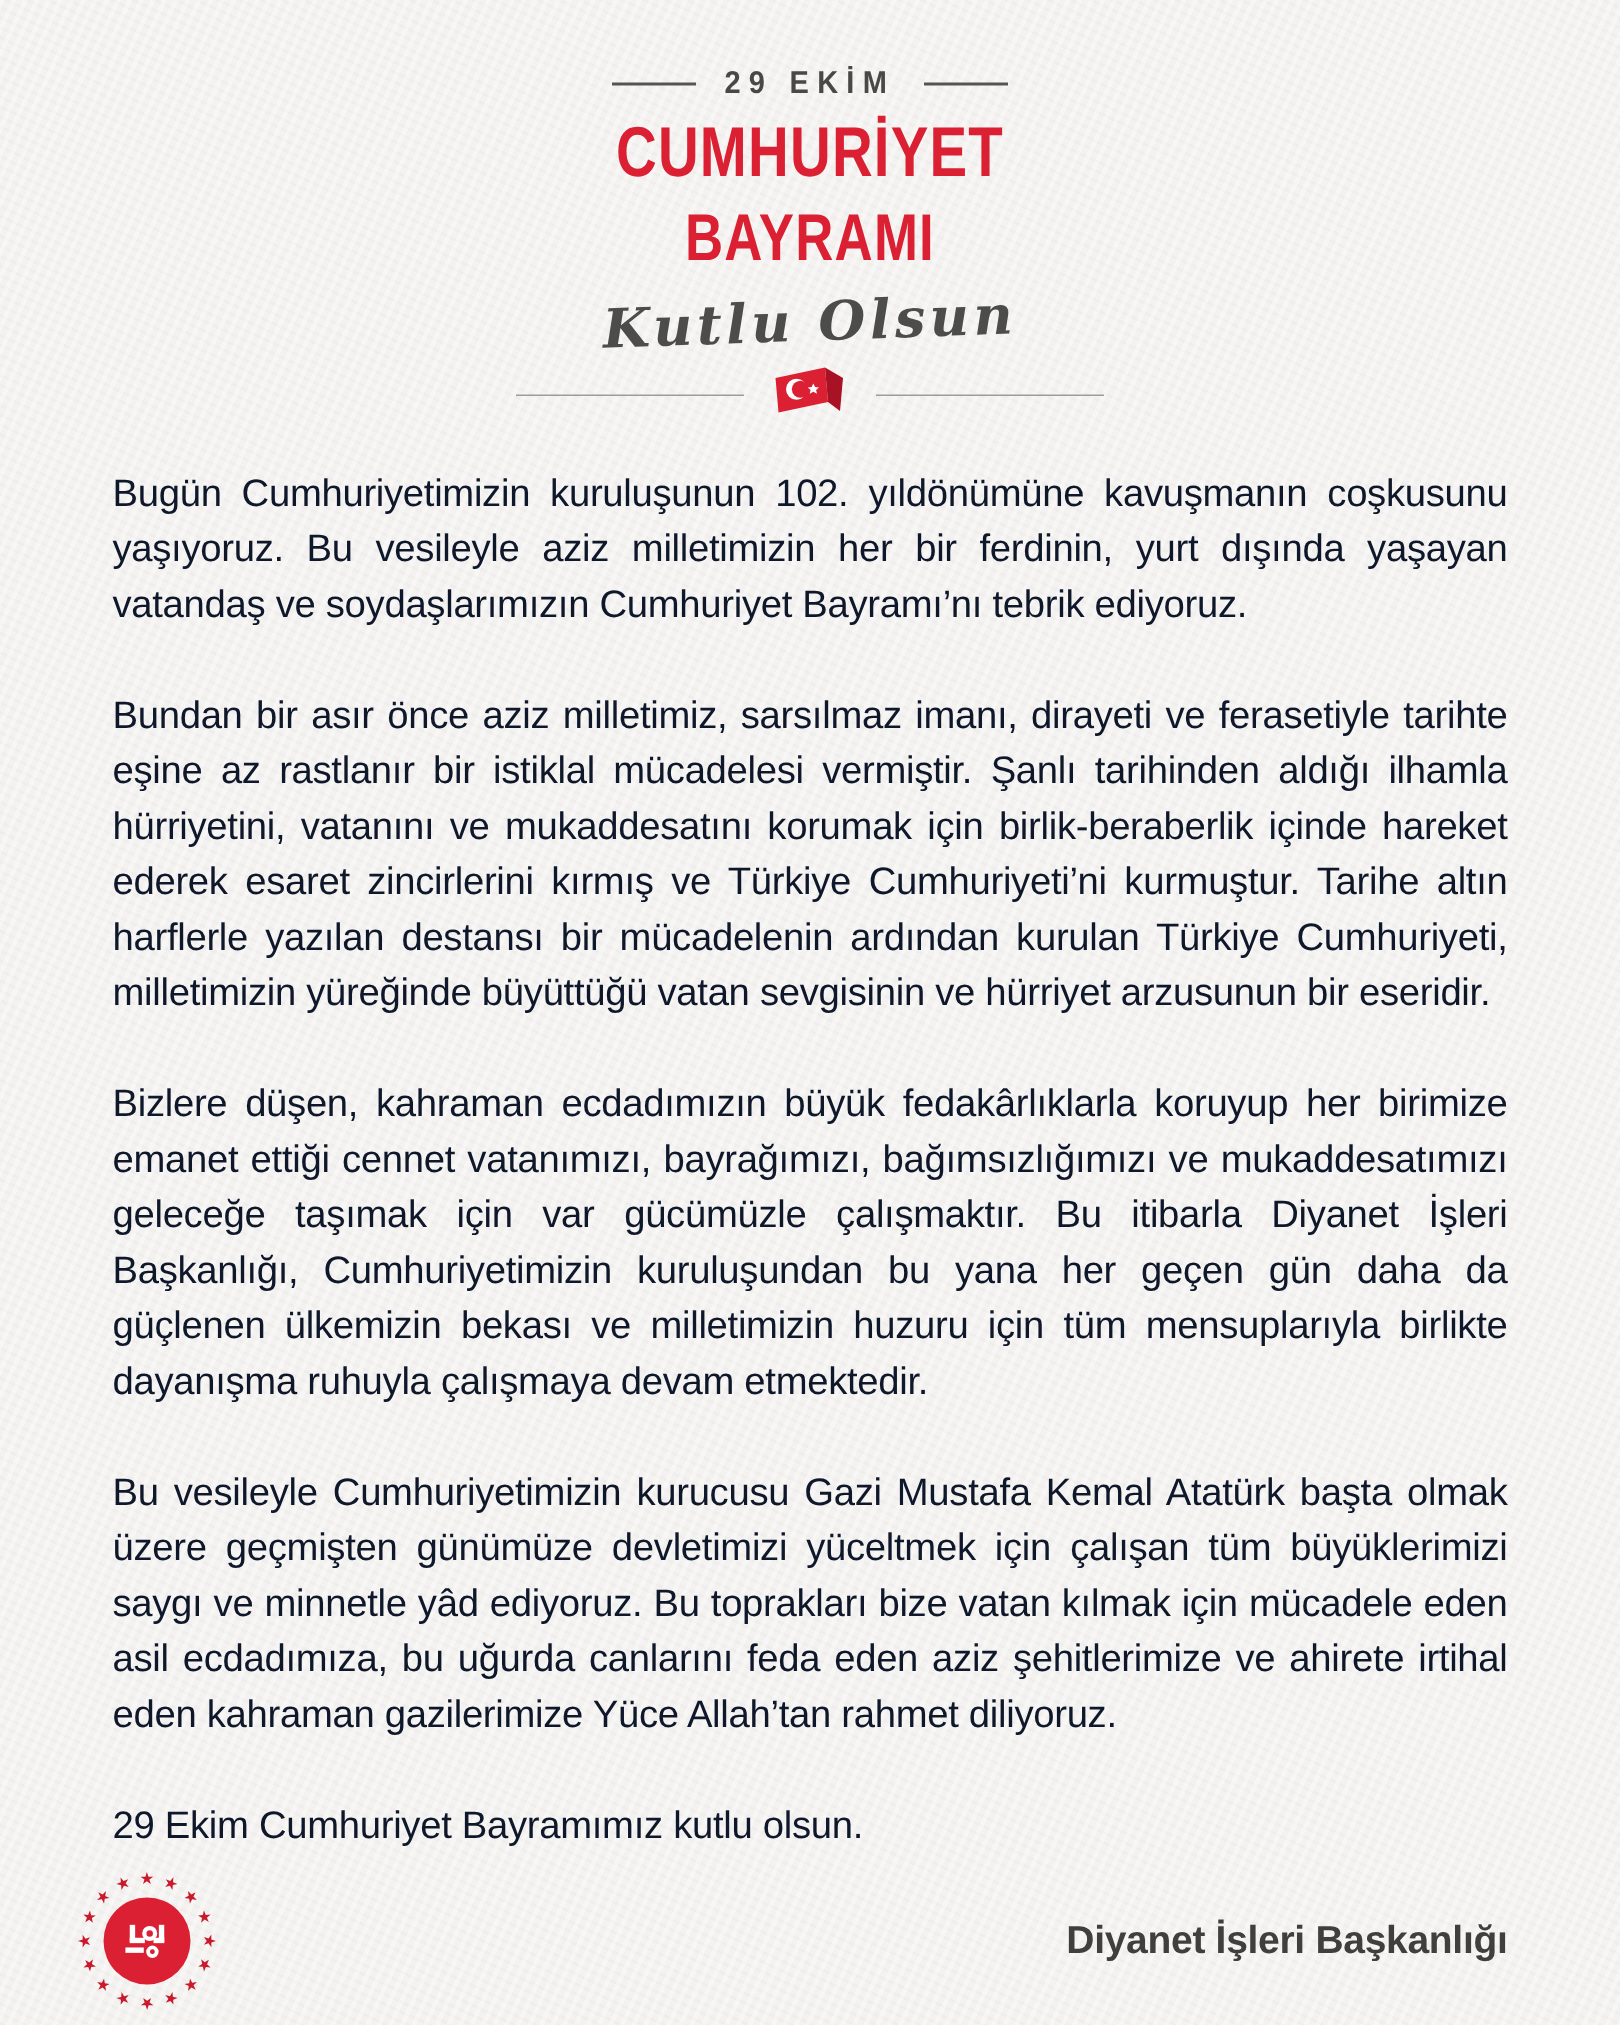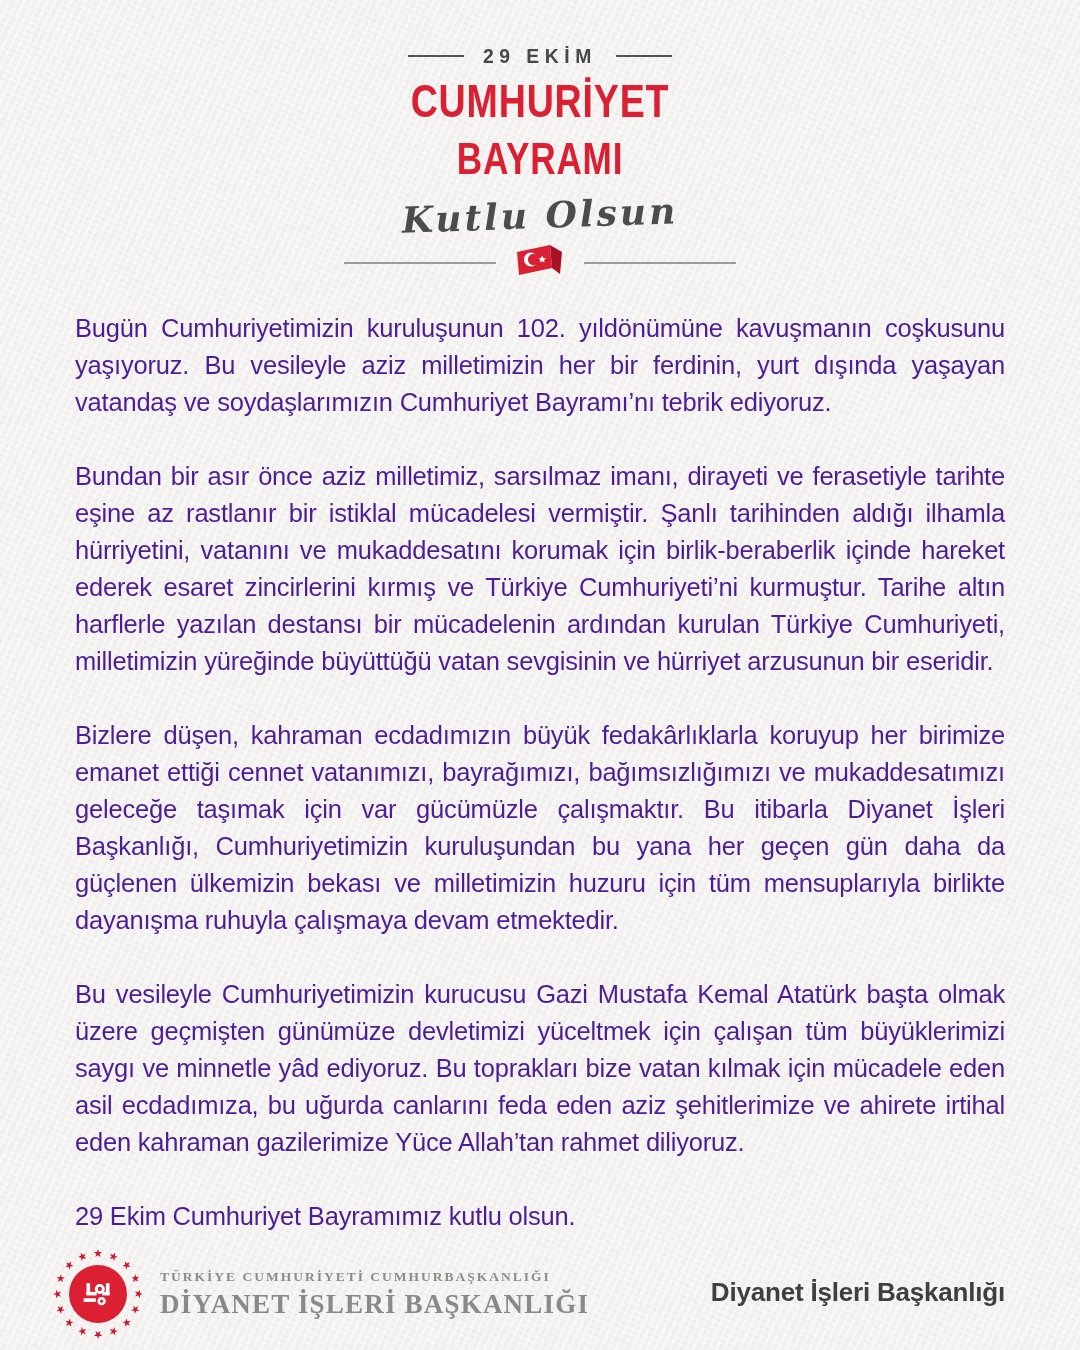--- a/index.html
+++ b/index.html
@@ -39,21 +39,21 @@
     font-size:36px;color:#4c4c4b;margin-top:13px;letter-spacing:3px;
     transform:rotate(-2deg);
   }
   .flag-row{display:flex;align-items:center;justify-content:center;gap:18px;margin-top:8px;}
   .flag-row .rule{width:152px;height:1.5px;background:#9d9c99;}
 
   
   .content{
     margin:28px 75px 0 75px;
     font-size:25.5px;line-height:37px;font-weight:500;
-    text-align:justify;color:#4c1d95;letter-spacing:-0.2px;
+    text-align:justify;color:#0f172a;letter-spacing:-0.2px;
   }
   .content p{margin:0 0 37px 0;}
   .content p.closing{text-align:left;margin-bottom:0;}
   .signature{
     margin:42px 75px 0 75px;text-align:right;
     font-size:26px;font-weight:700;color:#403f3e;letter-spacing:-0.2px;
   }
 
   
   .footer{
@@ -151,20 +151,16 @@
               <rect x="16" y="29" width="14" height="5"></rect>
               <rect x="43" y="17" width="5" height="16"></rect>
               <rect x="38" y="29" width="10" height="5"></rect>
               <rect x="12" y="38" width="17" height="5"></rect>
             </g>
             <circle cx="34.5" cy="25" r="5" fill="none" stroke="#ffffff" stroke-width="4"></circle>
             <circle cx="37" cy="42" r="4" fill="none" stroke="#ffffff" stroke-width="3.5"></circle>
           </svg>
         </div>
       </div>
-      <div class="org-text">
-        <div class="org-small">TÜRKİYE CUMHURİYETİ CUMHURBAŞKANLIĞI</div>
-        <div class="org-large">DİYANET İŞLERİ BAŞKANLIĞI</div>
-      </div>
     </div>
   </div>
 
 </div>
 
 </body></html>

